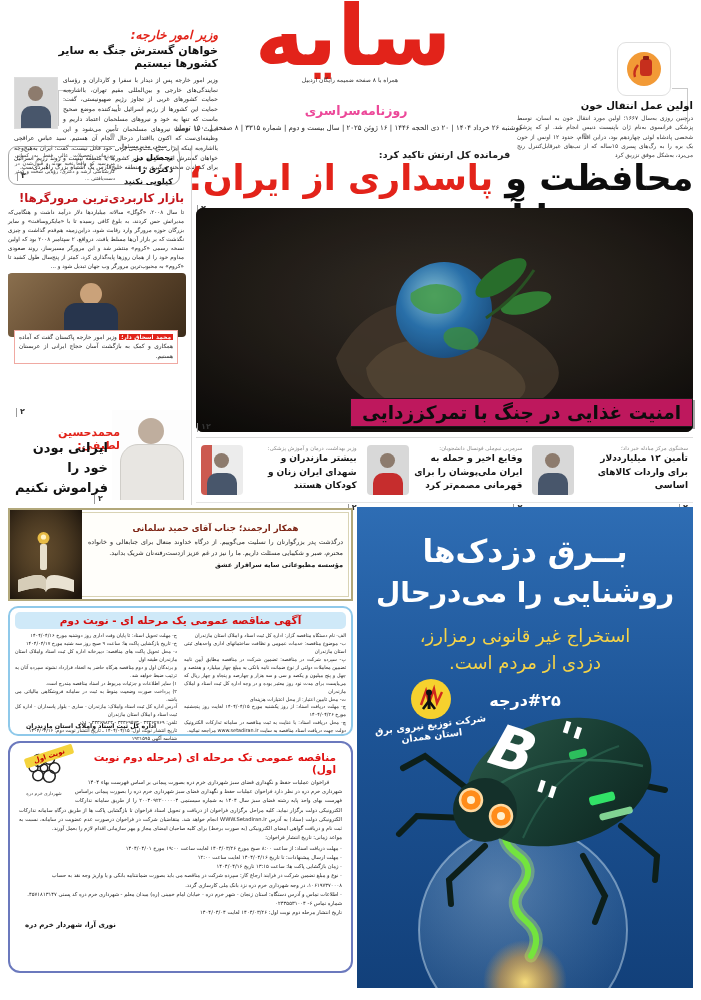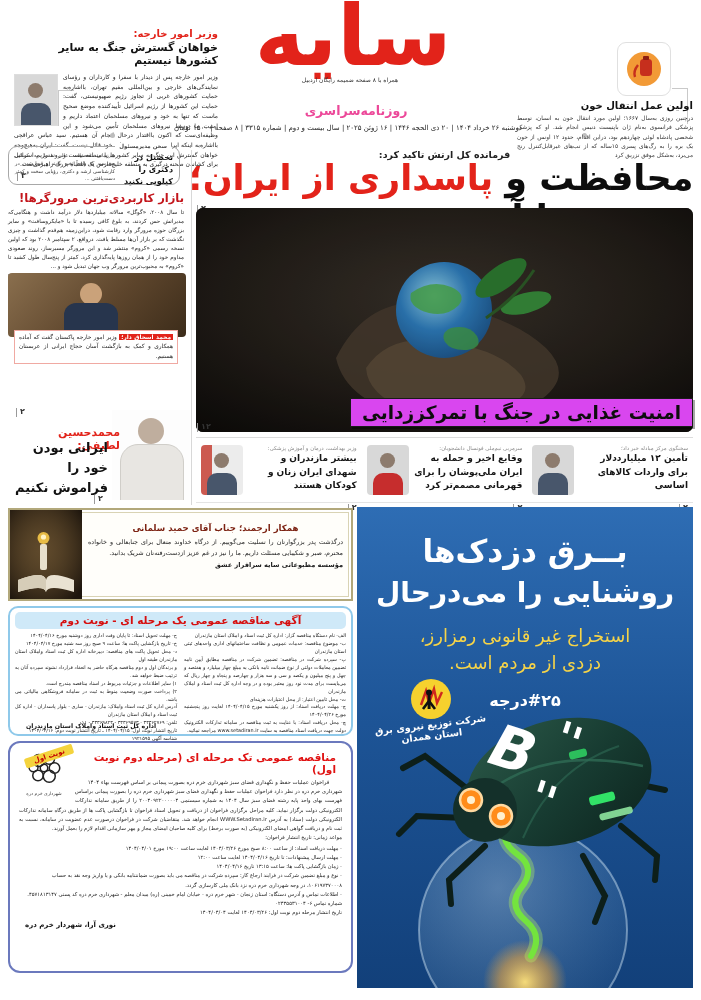--- a/index.html
+++ b/index.html
@@ -5,21 +5,21 @@
   html,body{margin:0;padding:0;}
   body{width:701px;height:1000px;background:#ffffff;font-family:"DejaVu Sans",sans-serif;overflow:hidden;}
   .page{position:relative;width:701px;height:1000px;background:#fff;overflow:hidden;direction:rtl;}
   .abs{position:absolute;}
   .jt{text-align:justify;}
   .pre{white-space:pre-line;}
   
   .mark{position:absolute;border-color:#c9c9c9;border-style:solid;}
   
   .fm{left:14px;top:28px;width:204px;text-align:right;}
-  .fm-kicker{color:#e2231a;font-size:10px;font-weight:bold;}
+  .fm-kicker{color:#e2231a;font-size:12px;font-weight:bold;font-style:italic;}
   .fm-title{font-size:11px;font-weight:bold;color:#111;margin:2px 0 5px;}
   .fm-photo{float:left;width:62px;height:80px;margin:2px 5px 2px 0;border:1px solid #ddd;}
   .fm-body{font-size:6px;line-height:1.62;color:#222;}
   
   .logo-text{position:absolute;left:238px;top:-14px;width:230px;text-align:center;font-size:84px;line-height:1.2;font-weight:bold;color:#e2231a;}
   .supp{position:absolute;left:280px;top:76px;width:140px;text-align:center;font-size:6px;color:#333;}
   .logo-sub{position:absolute;left:296px;top:103px;width:120px;text-align:center;font-size:12.5px;font-weight:bold;color:#ec4899;}
   .dateline{position:absolute;left:118px;top:124px;width:460px;text-align:center;font-size:7px;color:#222;}
   .dot{position:absolute;width:5px;height:5px;border-radius:50%;background:#bdbdbd;top:133px;}
   
@@ -27,21 +27,21 @@
   .history-icon{position:absolute;right:22px;top:0;width:52px;height:52px;border:1px solid #e0e0e0;border-radius:9px;display:flex;align-items:center;justify-content:center;background:#fff;}
   .history-title{margin-top:58px;font-size:10px;font-weight:bold;color:#111;}
   .history-body{margin-top:3px;font-size:5.8px;line-height:1.6;color:#333;}
   
   .lead-kicker{left:196px;top:149px;width:497px;text-align:center;font-size:9.5px;font-weight:bold;color:#222;}
   .lead-title{left:186px;top:158px;width:510px;text-align:center;font-size:35px;font-weight:bold;color:#0d0d0d;letter-spacing:-1px;}
   .lead-title .red{color:#e3231a;}
   .pageref{font-size:8px;font-weight:bold;color:#333;border-left:1.5px solid #999;padding-left:3px;line-height:1.1;display:inline-block;}
   
   .lead-photo{left:196px;top:208px;width:497px;height:224px;border-radius:7px;overflow:hidden;background:#17140f;}
-  .photo-caption{left:350px;top:398px;background:#d946ef;border:1px solid #1a1a1a;box-shadow:2px 2px 0 rgba(0,0,0,.35);padding:3px 11px;font-size:18.5px;font-weight:bold;color:#0d0d0d;white-space:nowrap;}
+  .photo-caption{left:350px;top:398px;background:#be185d;border:1px solid #1a1a1a;box-shadow:2px 2px 0 rgba(0,0,0,.35);padding:3px 11px;font-size:18.5px;font-weight:bold;color:#0d0d0d;white-space:nowrap;}
   .photo-ref{left:197px;top:414px;}
   
   .vdiv{left:191px;top:150px;width:1px;height:355px;background:#d8d8d8;}
   .editor-box{left:8px;top:146px;width:172px;height:39px;border:1px solid #a8a8a8;border-radius:9px;padding:5px 6px 3px;box-sizing:border-box;}
   .editor-tab{position:absolute;top:-4px;right:8px;background:#fff;padding:0 4px;font-size:5.5px;font-weight:bold;color:#444;}
   .editor-title{float:right;width:58px;font-size:8px;font-weight:bold;line-height:1.5;color:#111;text-align:right;}
   .editor-body{font-size:5px;line-height:1.55;color:#333;}
   .editor-page{position:absolute;bottom:2px;left:8px;}
   .browsers{left:8px;top:191px;width:176px;text-align:right;}
   .browsers-title{color:#c3161c;font-size:11.5px;font-weight:bold;margin-bottom:3px;}

